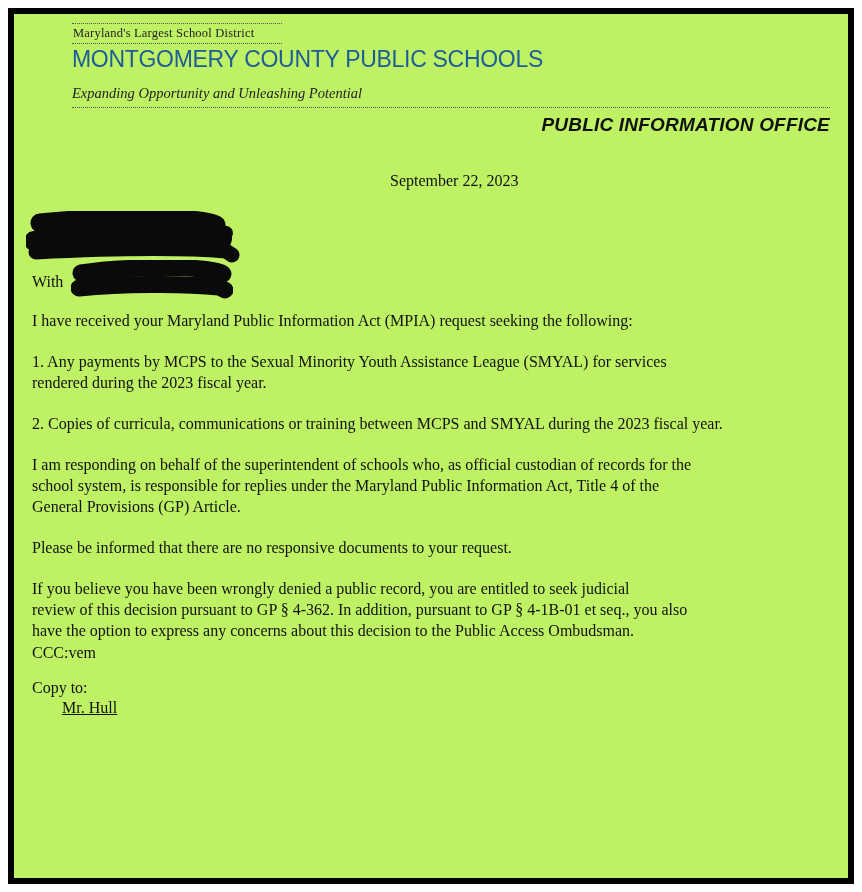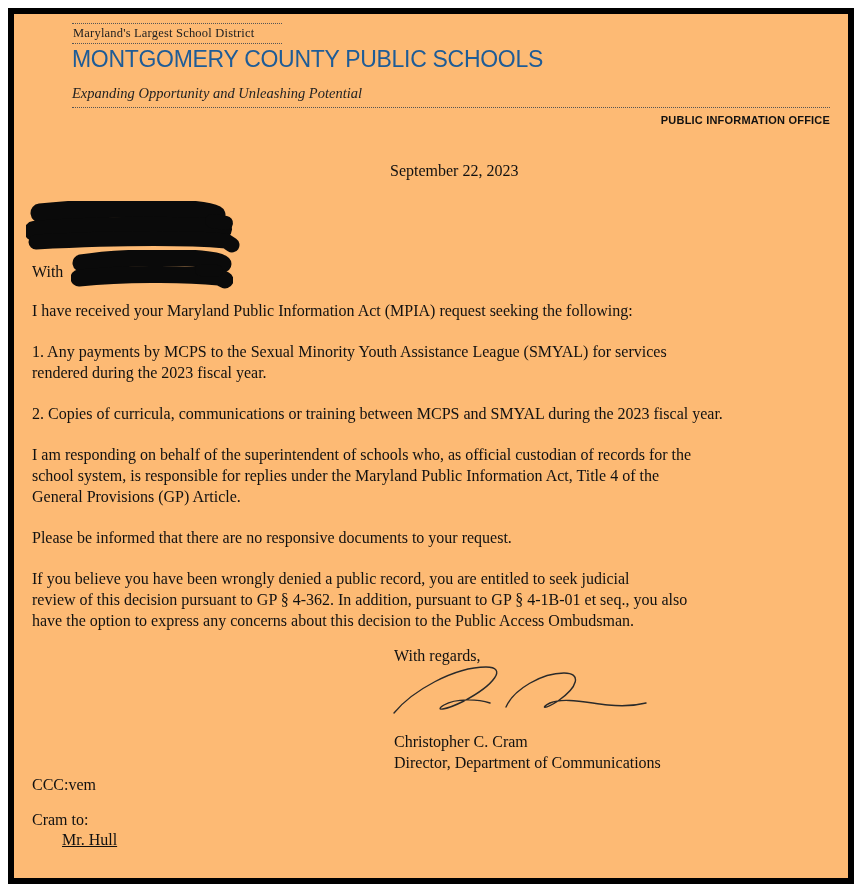--- a/index.html
+++ b/index.html
@@ -7,21 +7,21 @@
   body {
     width:862px; height:892px;
     font-family:"Liberation Serif", serif;
     color:#111;
     position:relative;
     overflow:hidden;
   }
   .page {
     position:absolute; inset:8px;
     border:6px solid #000;
-    background:#fdba74;
+    background:#bef264;
   }
   .content {
     padding:0 18px;
     height:100%;
   }
   
   .letterhead { margin-left:40px; margin-top:9px; }
   .district-label {
     display:inline-block;
     font-family:"Liberation Serif", serif;
@@ -47,24 +47,25 @@
     margin-top:12px;
   }
   .dotted-rule {
     border:0;
     border-top:1px dotted #555;
     margin:5px 0 0 40px;
   }
   .office-line {
     font-family:"Liberation Sans", sans-serif;
     font-weight:bold;
-    font-size:11px;
+    font-size:19px;
     letter-spacing:.2px;
     text-align:right;
     margin-top:6px;
+    font-style:italic;
   }
   
   .date-line {
     font-size:16px;
     margin:36px 0 0 358px;
   }
   .redaction-address {
     display:block;
     margin:21px 0 0 -6px;
   }
@@ -137,30 +138,19 @@
 rendered during the 2023 fiscal year.</p>
     <p class="para">2. Copies of curricula, communications or training between MCPS and SMYAL during the 2023 fiscal year.</p>
     <p class="para">I am responding on behalf of the superintendent of schools who, as official custodian of records for the
 school system, is responsible for replies under the Maryland Public Information Act, Title 4 of the
 General Provisions (GP) Article.</p>
     <p class="para">Please be informed that there are no responsive documents to your request.</p>
     <p class="para">If you believe you have been wrongly denied a public record, you are entitled to seek judicial
 review of this decision pursuant to GP § 4-362. In addition, pursuant to GP § 4-1B-01 et seq., you also
 have the option to express any concerns about this decision to the Public Access Ombudsman.</p>
 
-    <div class="closing-block">
-      <div class="closing-text">With regards,</div>
-      <svg class="signature" width="276" height="60" viewBox="0 0 276 60">
-        <g stroke="#2a2a2a" stroke-width="1.4" fill="none" stroke-linecap="round">
-          <path d="M12,52 C30,30 72,6 104,6 C126,6 112,24 82,40 C62,50 52,50 62,44 C74,37 96,38 108,42"></path>
-          <path d="M124,46 C132,28 160,12 182,12 C200,12 196,26 176,40 C162,49 158,47 168,42 C182,36 206,42 226,44 C244,46 256,44 264,42"></path>
-        </g>
-      </svg>
-      <div class="signer-name">Christopher C. Cram</div>
-      <div class="signer-title">Director, Department of Communications</div>
-    </div>
 
     <div class="reference-line">CCC:vem</div>
-    <div class="copy-label">Cram to:</div>
+    <div class="copy-label">Copy to:</div>
     <div class="copy-recipient">Mr. Hull</div>
 
   </div>
 </div>
 
 </body></html>

